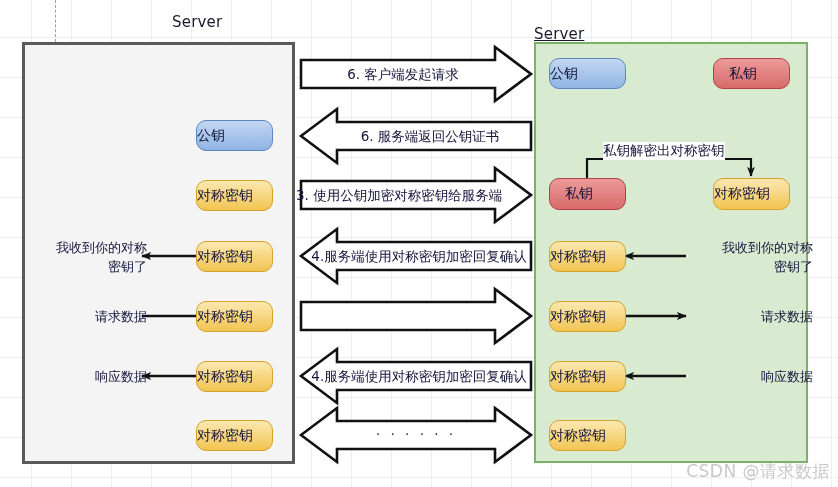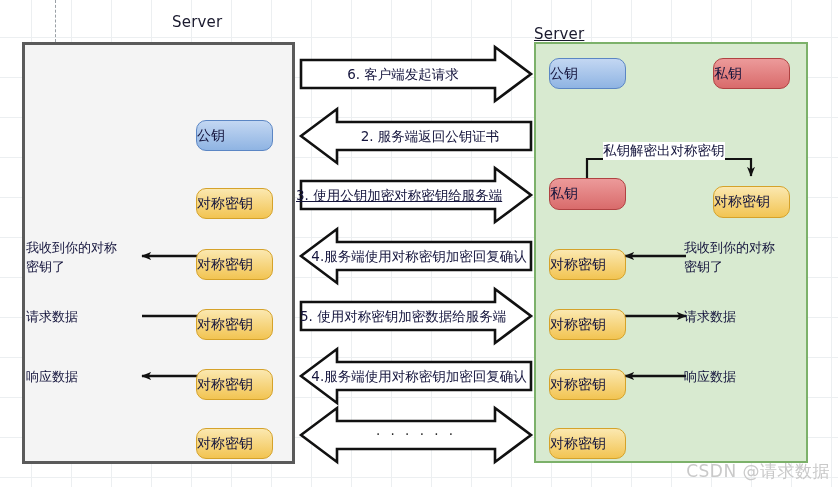--- a/index.html
+++ b/index.html
@@ -41,29 +41,29 @@
     font-size:14px;color:#14143c;white-space:nowrap;
     border-radius:10px;
   }
   .kb-public{
     background:linear-gradient(to bottom,#c3d7f2 0%,#8fb4e3 100%);
     border:1px solid #5b86c4;
   }
   .kb-private{
     background:linear-gradient(to bottom,#ec9a9a 0%,#d96b6b 100%);
     border:1px solid #b04242;
+    padding-left:15px;
   }
   .kb-sym{
     background:linear-gradient(to bottom,#fbe8b0 0%,#f2c452 100%);
     border:1px solid #d5a22a;
-    margin-top:8px;
   }
   .note{
     position:absolute;font-size:13px;color:#14143c;
-    text-align:left;line-height:19px;white-space:pre-line;
+    text-align:right;line-height:19px;white-space:pre-line;padding-left:11px;
   }
   .flowlabel{
     position:absolute;font-size:13.5px;color:#14143c;
     background:#ffffff;padding:0 0;white-space:nowrap;z-index:6;
   }
   .arrowtext{
     position:absolute;font-size:13.5px;color:#14143c;
     white-space:nowrap;text-align:center;z-index:5;
     pointer-events:none;
   }
@@ -183,22 +183,21 @@
   </div>
 
   <div class="flowlabel" style="left:603px;top:142px;">私钥解密出对称密钥</div>
 
   <div class="note" style="left:684px;top:238px;width:118px;">我收到你的对称
 密钥了</div>
   <div class="note" style="left:684px;top:307px;width:118px;">请求数据</div>
   <div class="note" style="left:684px;top:367px;width:118px;">响应数据</div>
 
   <div class="arrowtext" style="left:303px;top:66px;width:200px;">6. 客户端发起请求</div>
-  <div class="arrowtext" style="left:330px;top:128px;width:200px;">2. 服务端返回公钥证书</div>
-  <div class="arrowtext" style="left:296px;top:187px;width:206px;text-decoration:underline;">3. 使用公钥加密对称密钥给服务端</div>
+  <div class="arrowtext" style="left:330px;top:128px;width:200px;">6. 服务端返回公钥证书</div>
+  <div class="arrowtext" style="left:296px;top:187px;width:206px;">3. 使用公钥加密对称密钥给服务端</div>
   <div class="arrowtext" style="left:300px;top:248px;width:238px;">4.服务端使用对称密钥加密回复确认</div>
-  <div class="arrowtext" style="left:300px;top:308px;width:200px;">5. 使用对称密钥加密数据给服务端</div>
   <div class="arrowtext" style="left:300px;top:368px;width:238px;">4.服务端使用对称密钥加密回复确认</div>
   <div class="arrowtext" style="left:333px;top:426px;width:166px;letter-spacing:3px;color:#2b2b2b;">· · · · · ·</div>
 
   <div class="watermark">CSDN @请求数据</div>
 
 </div>
 
 </body></html>

